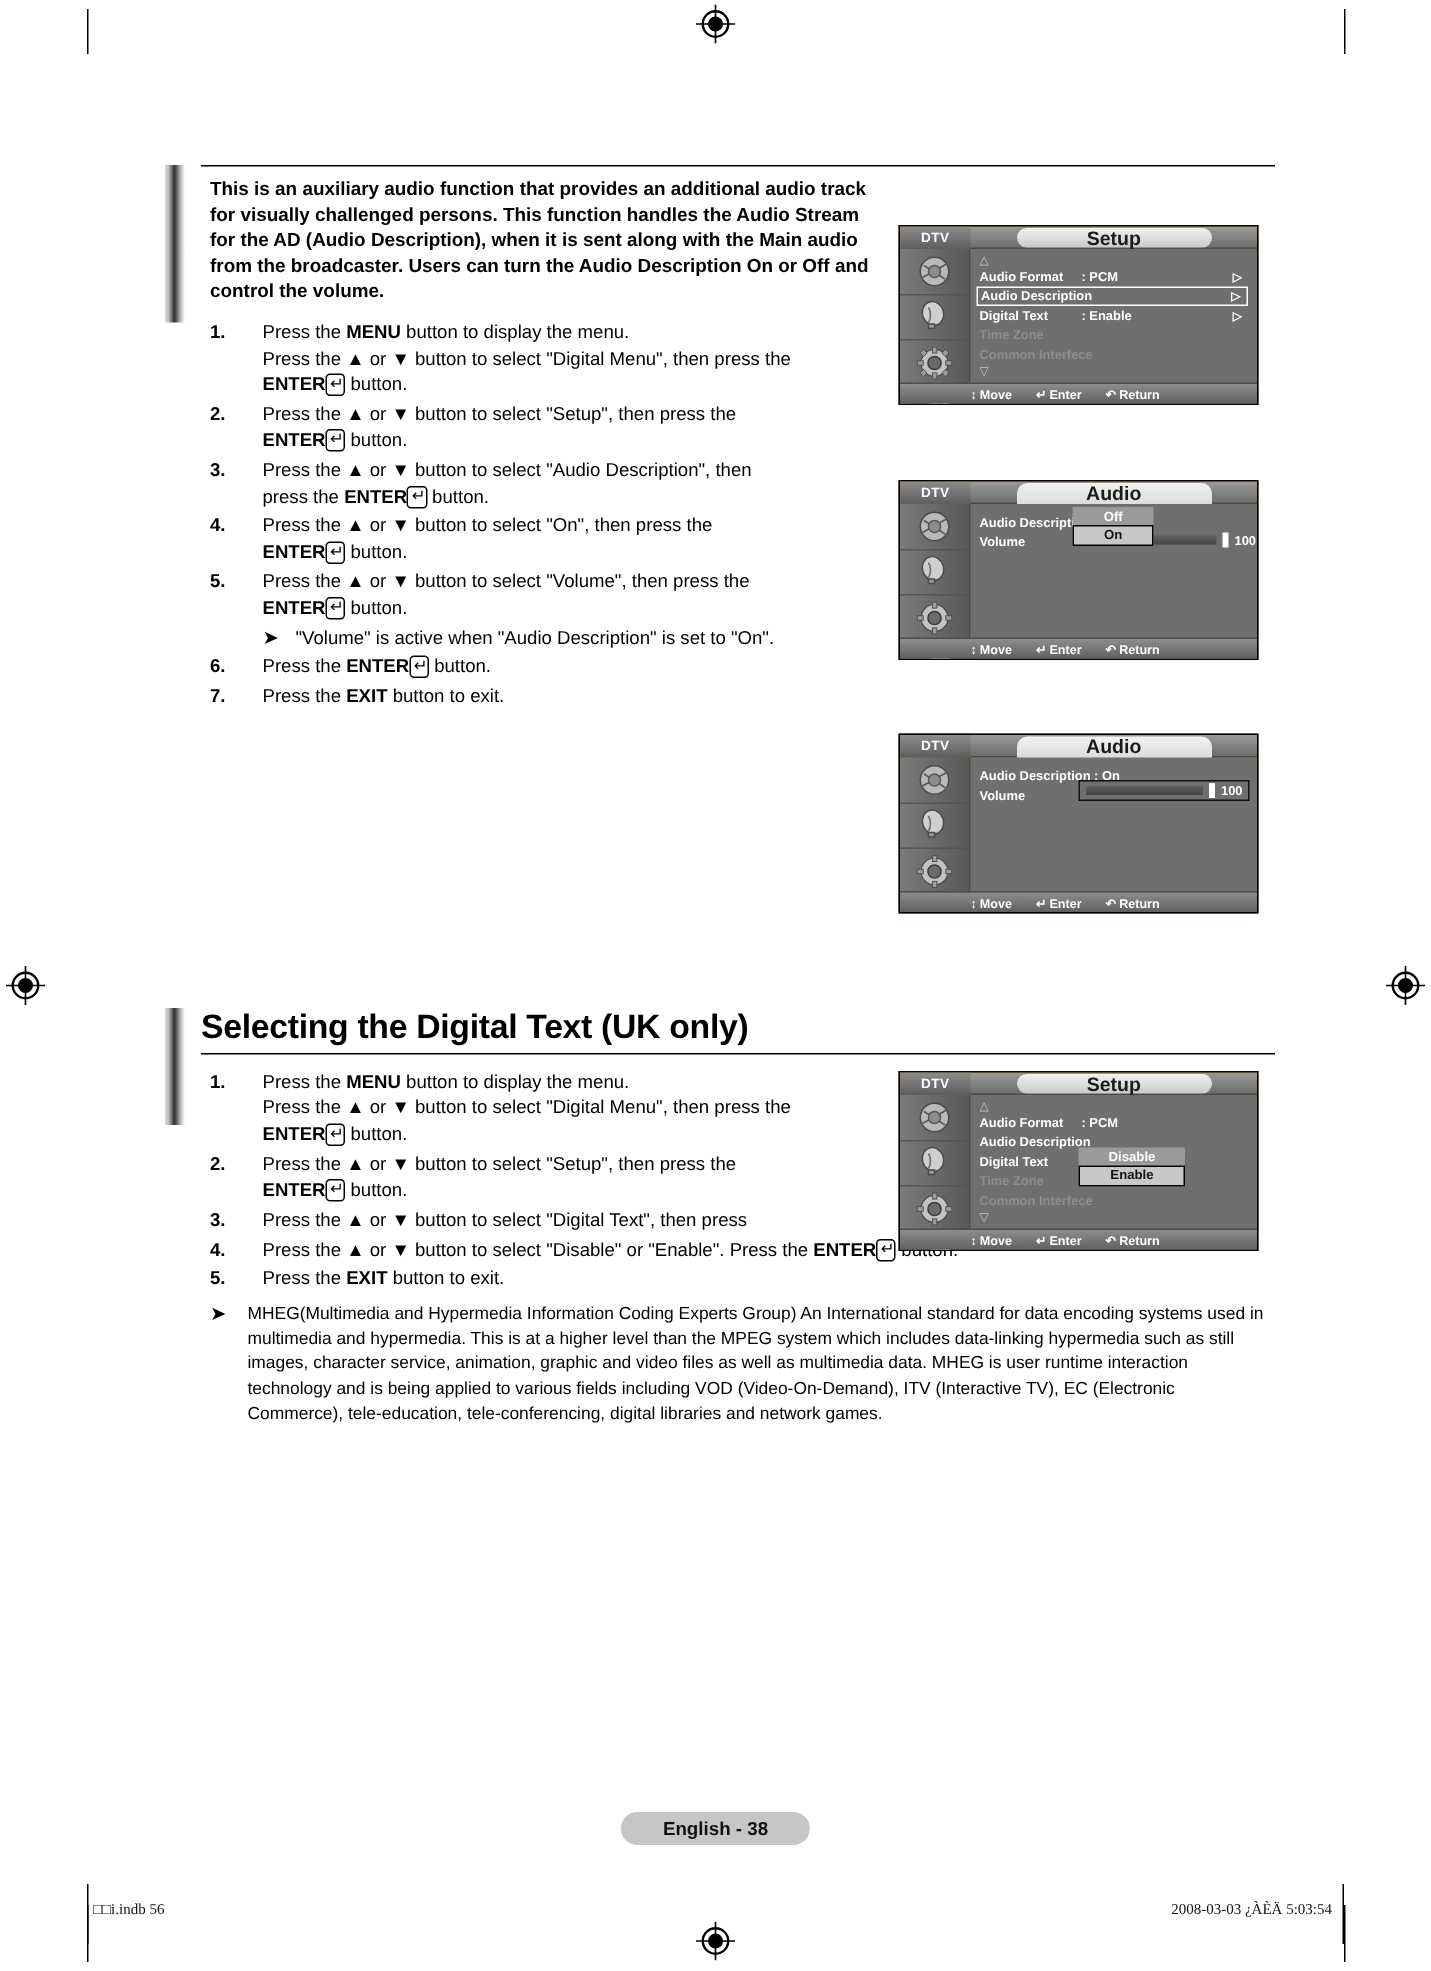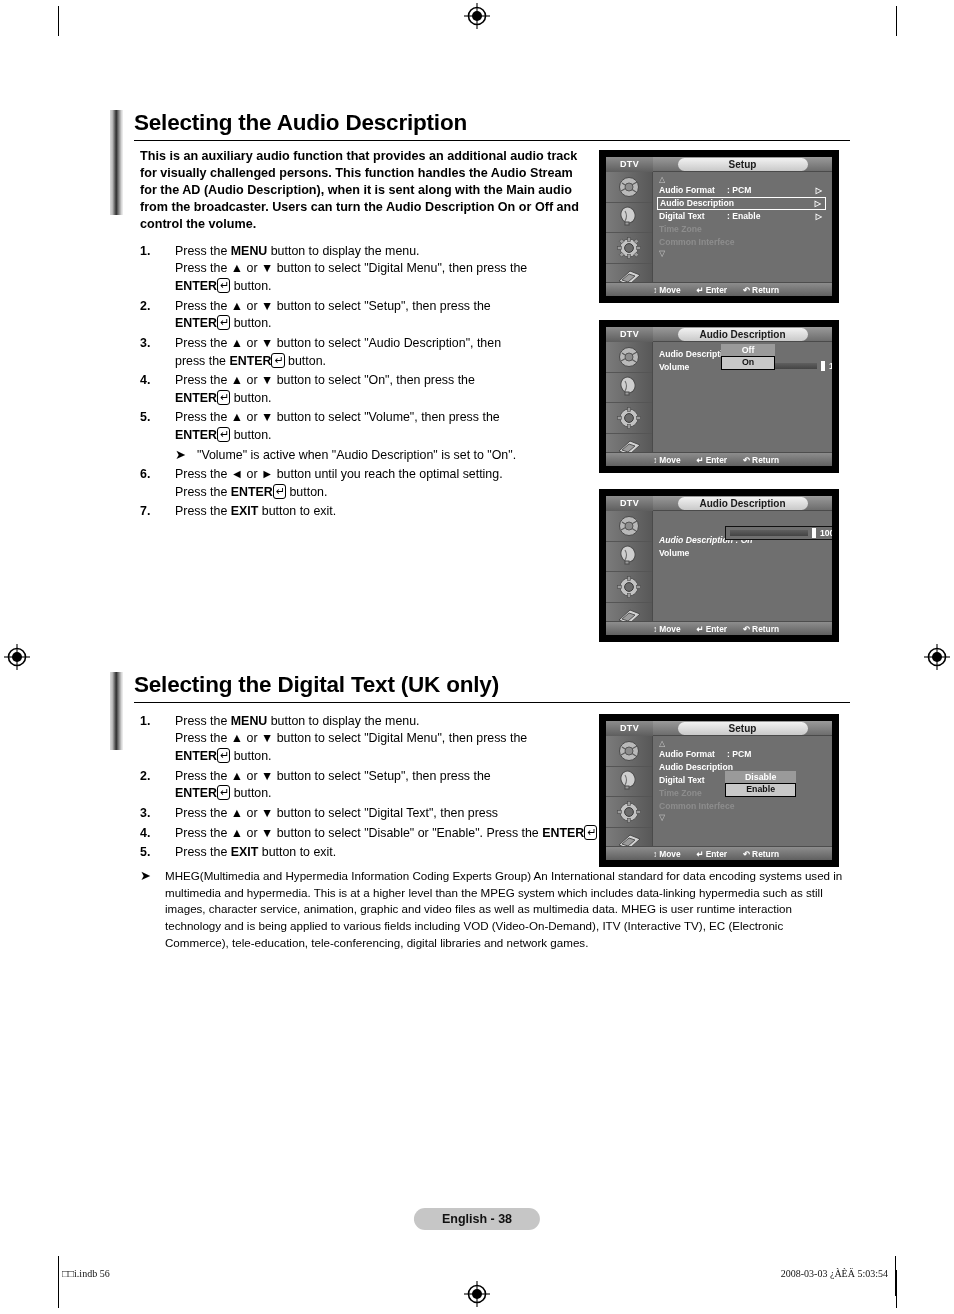--- a/index.html
+++ b/index.html
@@ -105,23 +105,23 @@
     width:710px;
   }
   .tail-note .arrowhead {
     position:absolute; left:0; top:1px;
     font-size:13px; line-height:1;
   }
 
   
   .osd {
     position:absolute;
-    width:240px; height:153px;
+    width:240px; height:120px;
     background:#a16207;
-    border:7px solid #000000;
+    border:1px solid #000000;
     font-size:8.4px;
     color:#fff;
     overflow:hidden;
   }
   .osd-top {
     display:flex;
     height:15px;
     background: linear-gradient(to bottom,#9a9a9a,#6d6d6d);
     border-bottom:1px solid #4a4a4a;
     align-items:center;
@@ -141,21 +141,21 @@
     position:relative;
     height:15px;
   }
   .osd-title {
     position:absolute;
     left:50%; transform:translateX(-50%);
     top:1px;
     min-width:130px;
     text-align:center;
     font-weight:bold;
-    font-size:10px;
+    font-size:13px;
     background: linear-gradient(to bottom,#f2f2f2,#c9c9c9);
     color:#1a1a1a;
     border-radius:7px;
     line-height:13px;
     padding:0 10px;
   }
   .osd-body { display:flex; height:121px; }
   .osd-rail {
     width:47px;
     background: linear-gradient(to right,#7b7b7b,#585858);
@@ -341,21 +341,20 @@
     <svg width="26" height="26" viewBox="0 0 26 26">
       <circle cx="13" cy="13" r="8.5" fill="none" stroke="#000" stroke-width="1.6"></circle>
       <circle cx="13" cy="13" r="5" fill="#000"></circle>
       <line x1="13" y1="0" x2="13" y2="26" stroke="#000" stroke-width="1.1"></line>
       <line x1="0" y1="13" x2="26" y2="13" stroke="#000" stroke-width="1.1"></line>
     </svg>
   </div>
 
   <div class="section" style="position:absolute;left:110px;top:110px;width:740px;">
     <div class="sec-bar" style="height:105px;"></div>
-    <h1 class="sec-title">Selecting the Audio Description</h1>
     <div class="sec-rule"></div>
     <p class="intro">This is an auxiliary audio function that provides an additional audio track for visually challenged persons. This function handles the Audio Stream for the AD (Audio Description), when it is sent along with the Main audio from the broadcaster. Users can turn the Audio Description On or Off and control the volume.</p>
     <ol class="steps" id="steps-0">
         <li>
           <span class="num">1.</span>
           <div>Press the <span class="b">MENU</span> button to display the menu.</div>
           <div>Press the ▲ or ▼ button to select "Digital Menu", then press the</div>
           <div><span class="b">ENTER</span><span class="enter-glyph">↵</span> button.</div>
         </li>
         <li>
@@ -374,21 +373,20 @@
           <div><span class="b">ENTER</span><span class="enter-glyph">↵</span> button.</div>
         </li>
         <li>
           <span class="num">5.</span>
           <div>Press the ▲ or ▼ button to select "Volume", then press the</div>
           <div><span class="b">ENTER</span><span class="enter-glyph">↵</span> button.</div>
           <div class="note"><span class="arrowhead">➤</span><span>"Volume" is active when "Audio Description" is set to "On".</span></div>
         </li>
         <li>
           <span class="num">6.</span>
-          <div>Press the ◄ or ► button until you reach the optimal setting.</div>
           <div>Press the <span class="b">ENTER</span><span class="enter-glyph">↵</span> button.</div>
         </li>
         <li>
           <span class="num">7.</span>
           <div>Press the <span class="b">EXIT</span> button to exit.</div>
         </li>
       </ol>
   </div>
 
   <div class="osd" style="left:599px;top:150px;">
@@ -593,21 +591,21 @@
             </svg>
         </div>
         <div class="rail-item">
           <svg width="28" height="22" viewBox="0 0 28 22">
               <path d="M4 14 L15 4 L25 8 L14 18 Z" fill="#d2d2d2" stroke="#4a4a4a"></path>
               <path d="M7 13 L14 7 L20 9 L13 15 Z" fill="#9b9b9b" stroke="#555"></path>
             </svg>
         </div>
       </div>
       <div class="osd-main">
-        <div class="osd-row" style="margin-top:20px;font-style:italic;">
+        <div class="osd-row" style="margin-top:3px;">
           <span class="lbl" style="width:auto;">Audio Description : On</span>
         </div>
         <div class="osd-row">
           <span class="lbl">Volume</span>
         </div>
         <div class="vol-box" style="left:72px;top:15px;">
           <div class="vol-bar"></div>
           <div class="vol-knob"></div>
           <div class="vol-num">100</div>
         </div>

